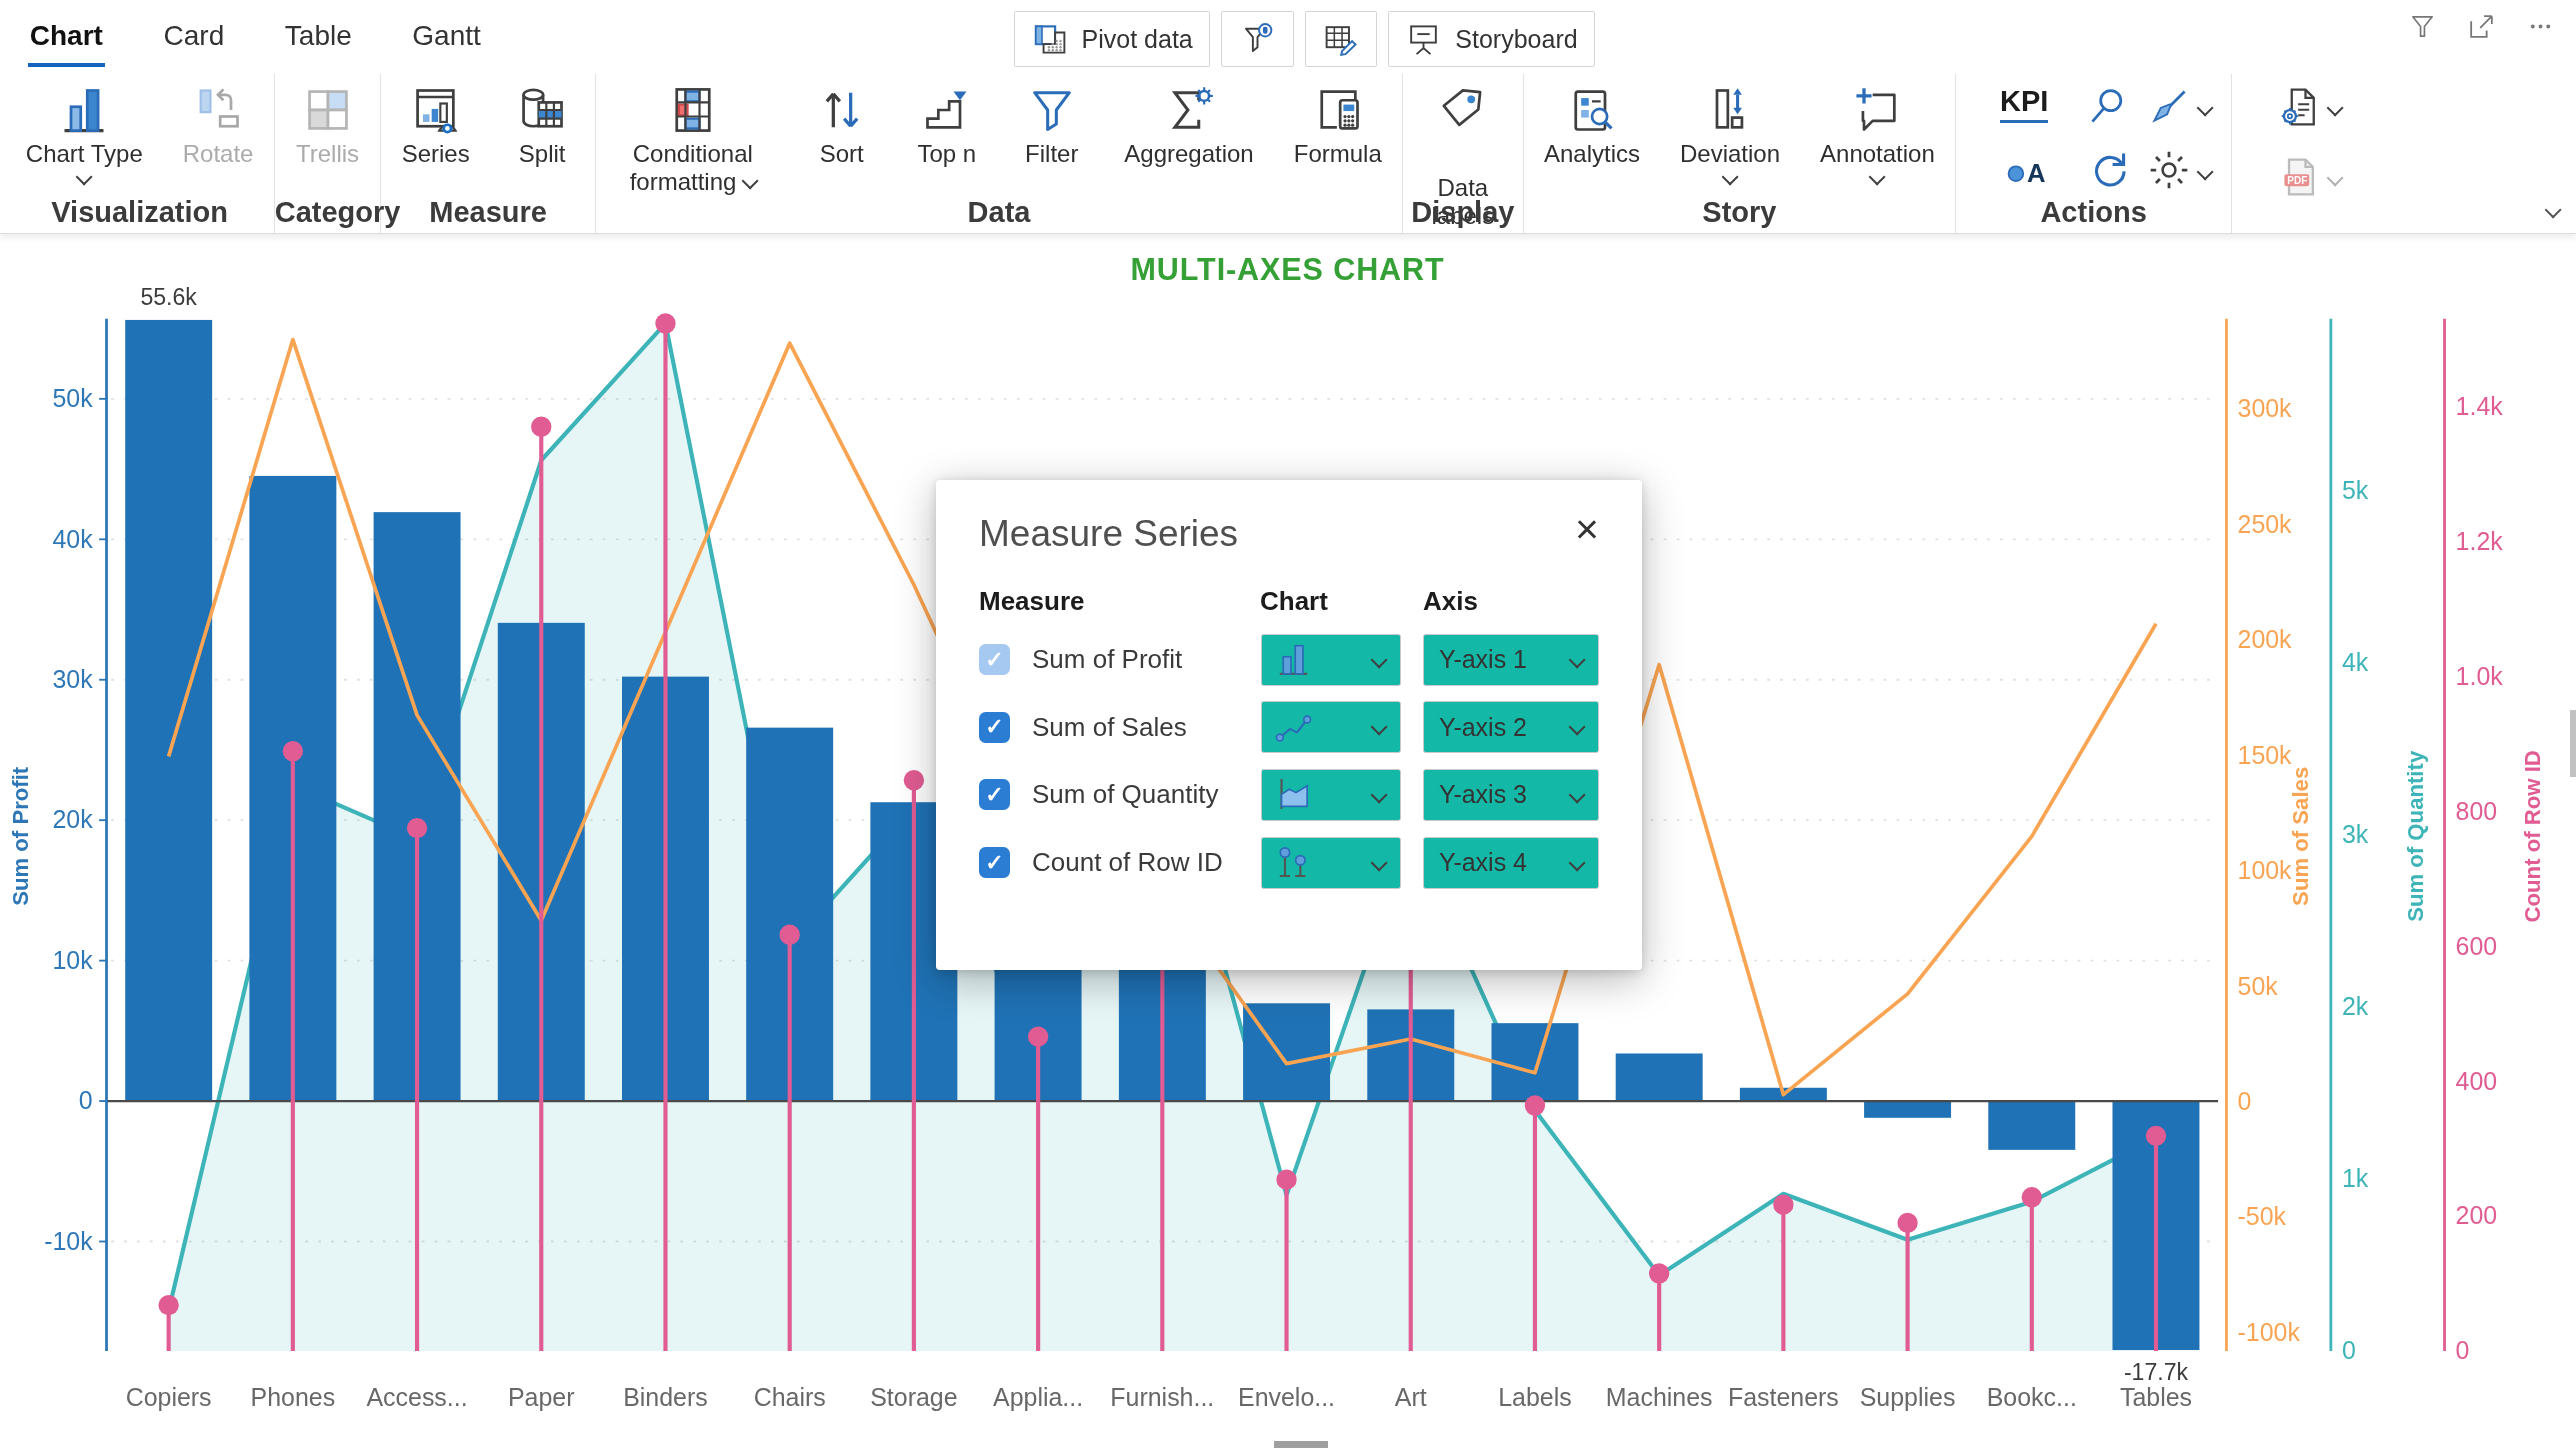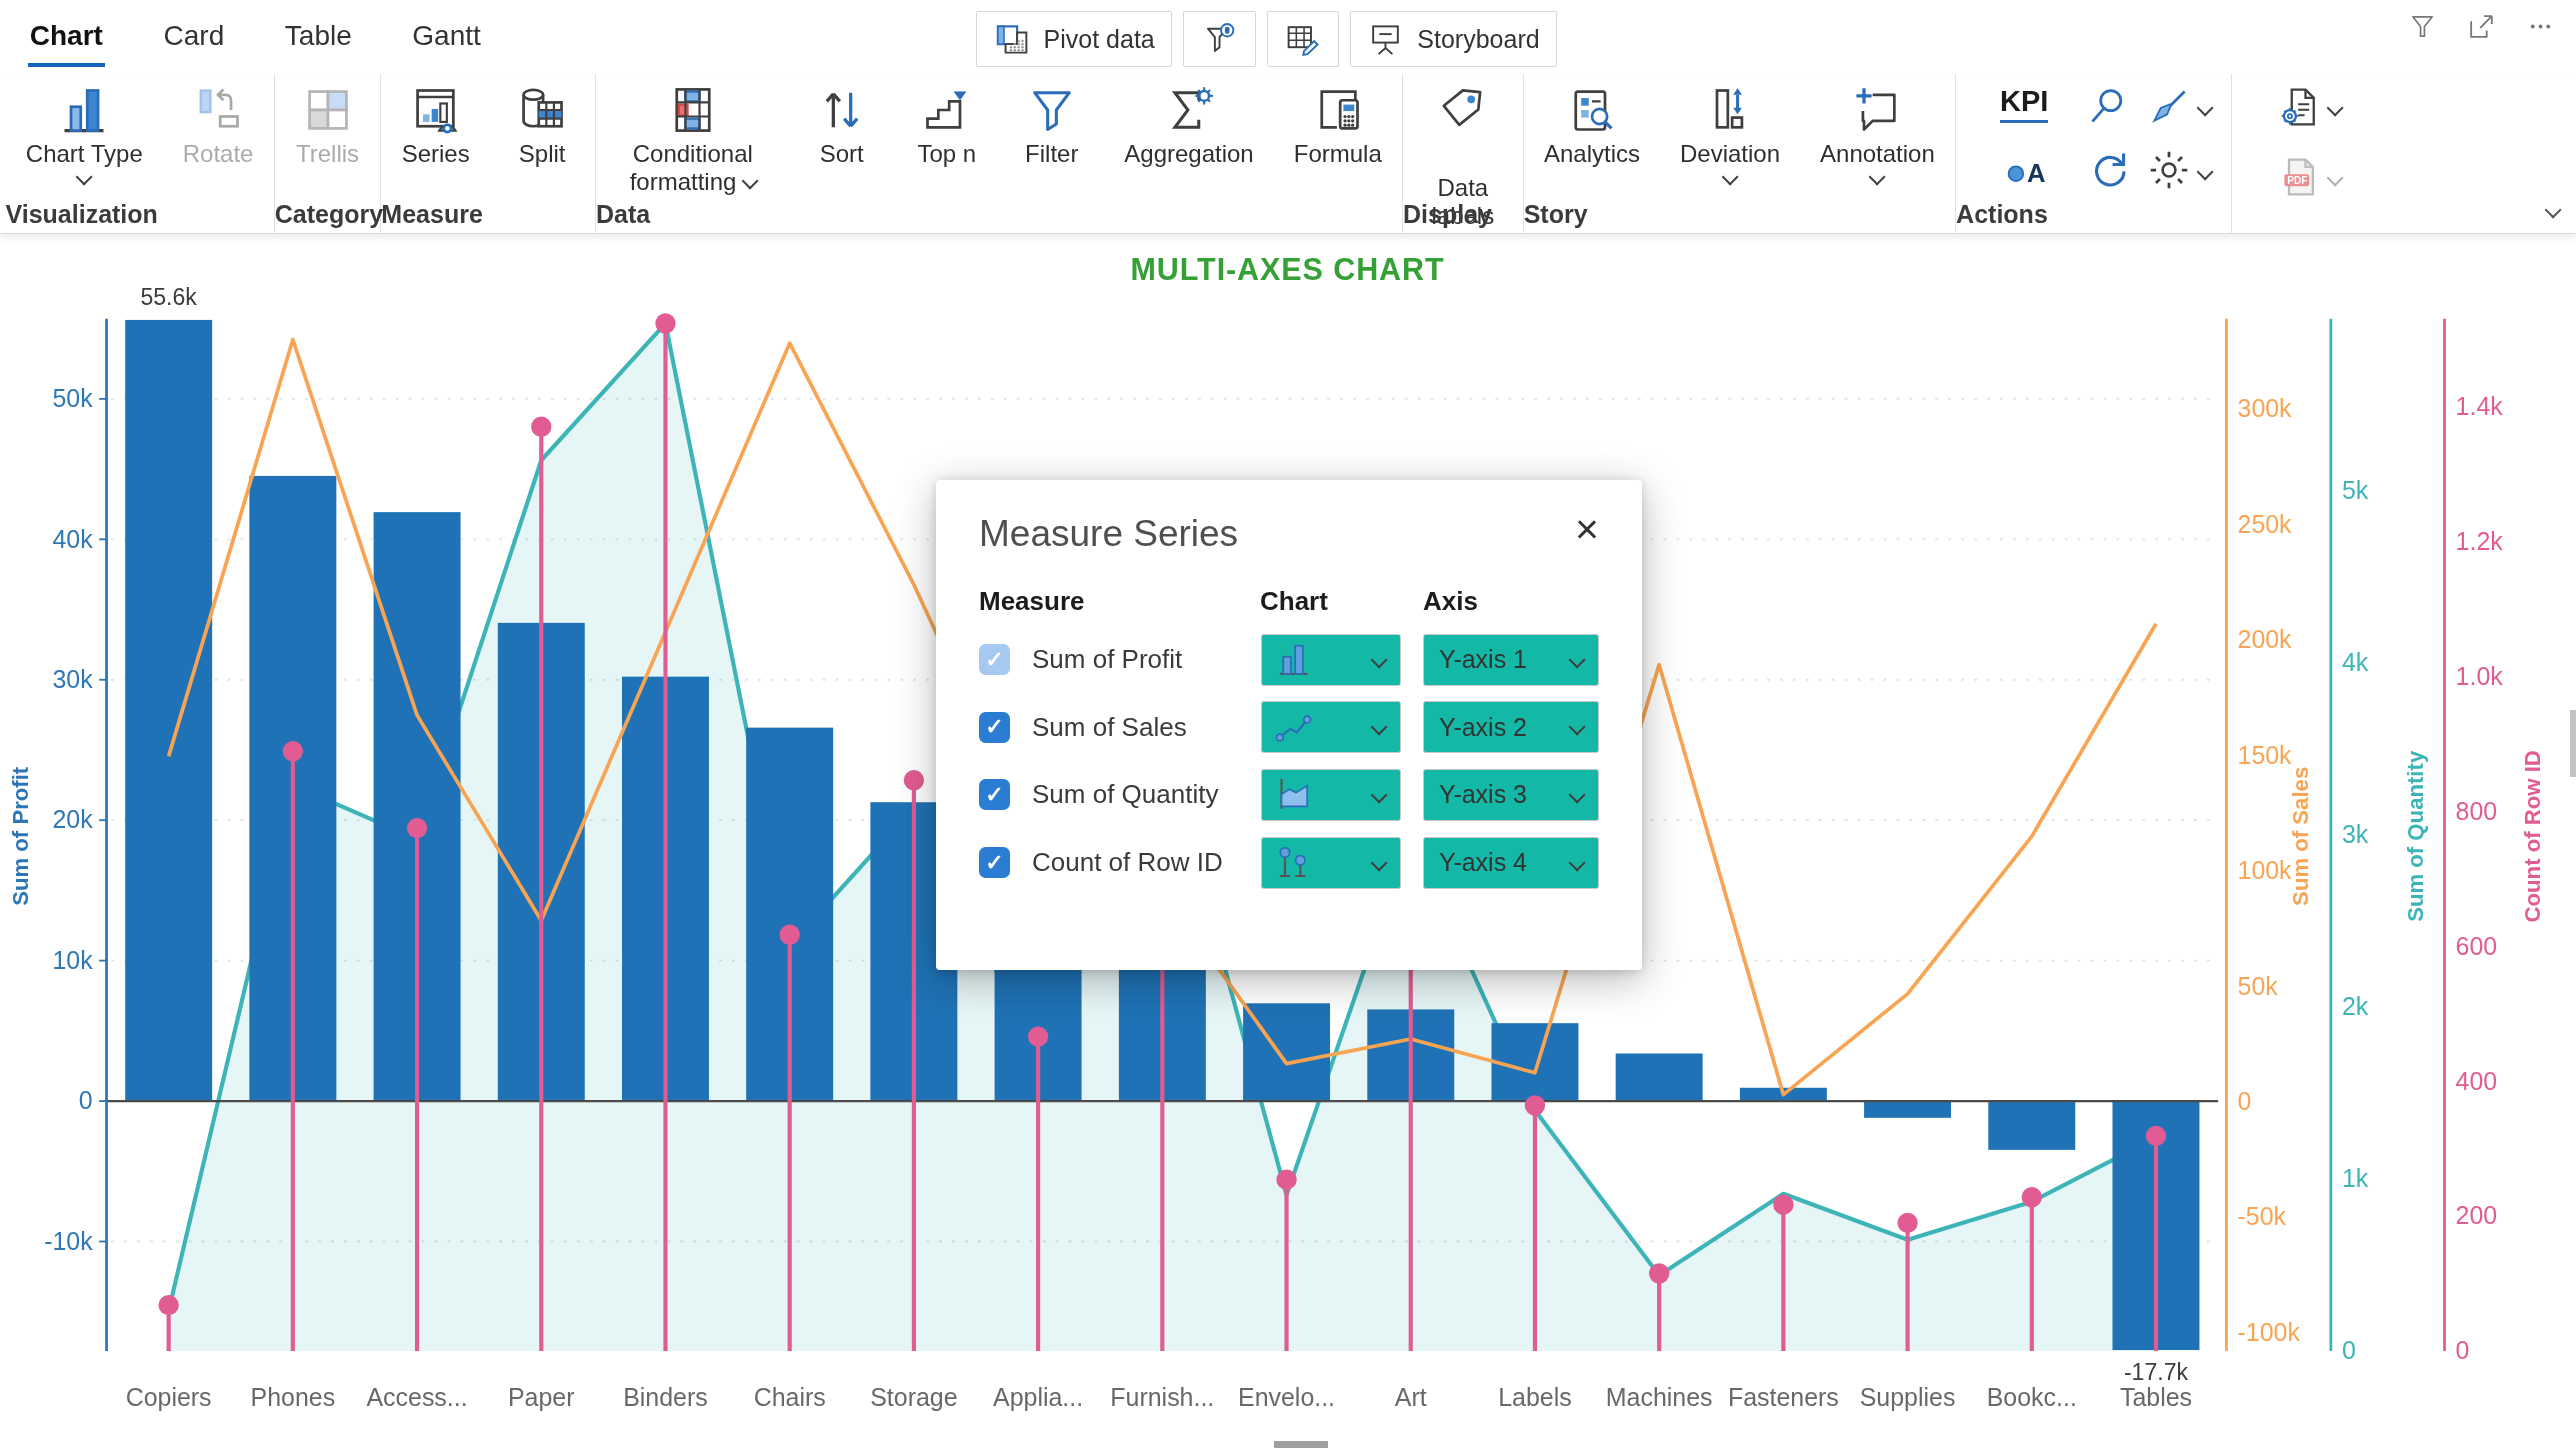--- a/index.html
+++ b/index.html
@@ -4,34 +4,34 @@
 <style>
   html,body{margin:0;padding:0;width:2576px;height:1449px;background:#fff;overflow:hidden;
     font-family:"Liberation Sans",sans-serif;-webkit-font-smoothing:antialiased;}
   #chart-svg{position:absolute;left:0;top:0;width:2576px;height:1449px;z-index:1;
     font-family:"Liberation Sans",sans-serif;}
   
   #topbar{position:relative;z-index:3;height:74px;background:#fff;}
   #tabs{position:absolute;left:28px;top:0;display:flex;gap:57px;}
   .tab{font-size:28px;color:#333;padding:20.3px 1.8px 11px;cursor:pointer;border-bottom:4.6px solid transparent;}
   .tab.active{font-weight:bold;color:#111;border-bottom:4.6px solid #1565c0;}
-  #quick{position:absolute;left:976px;top:11px;display:flex;gap:11px;align-items:center;}
+  #quick{position:absolute;left:1014px;top:11px;display:flex;gap:11px;align-items:center;}
   .qbtn{height:54px;border:0.9px solid #d5d5d5;background:#fff;display:flex;align-items:center;
     gap:13px;padding:0 16.6px;font-size:25px;color:#333;cursor:pointer;border-radius:1.8px;}
   .qbtn .qicon{width:37px;height:37px;display:inline-block;}
   .qbtn .qicon svg{width:100%;height:100%;}
   #winicons{position:absolute;right:20.3px;top:11px;display:flex;gap:28px;align-items:center;}
   .wicon{width:31px;height:31px;cursor:pointer;}
   .wicon svg{width:100%;height:100%;}
   
   #ribbon{position:relative;z-index:3;height:159px;background:#fff;display:flex;align-items:stretch;
     border-bottom:0.9px solid #dcdcdc;box-shadow:0 3.7px 6.5px rgba(0,0,0,0.07);padding-left:5.5px;}
   .rgroup{position:relative;padding:7.4px 20.3px 31px;border-right:0.9px solid #e2e2e2;display:flex;align-items:flex-start;}
   .rgroup:last-of-type{border-right:none;}
-  .glabel{position:absolute;left:0;right:0;bottom:3.7px;font-size:25px;font-weight:bold;color:#3b3b3b;}
+  .glabel{position:absolute;left:0;right:0;bottom:3.7px;text-align:center;font-size:29px;font-weight:bold;color:#3b3b3b;}
   .ritems{display:flex;gap:40px;align-items:flex-start;}
   .ritem{display:flex;flex-direction:column;align-items:center;cursor:pointer;min-width:65px;}
   .ricon{height:57px;display:flex;align-items:center;justify-content:center;}
   .ricon svg{width:52px;height:52px;}
   .rlabel{font-size:24px;color:#2f2f2f;text-align:center;line-height:1.15;margin-top:1.8px;white-space:nowrap;}
   .rlabel.wrap{white-space:normal;}
   .ritem.disabled .rlabel{color:#ababab;}
   .chevrow{margin-top:3.7px;height:15px;}
   .chv{display:inline-block;width:10.2px;height:10.2px;border-right:2.8px solid #3f3f3f;border-bottom:2.8px solid #3f3f3f;
     transform:rotate(45deg);margin-left:7.4px;vertical-align:2.8px;}

